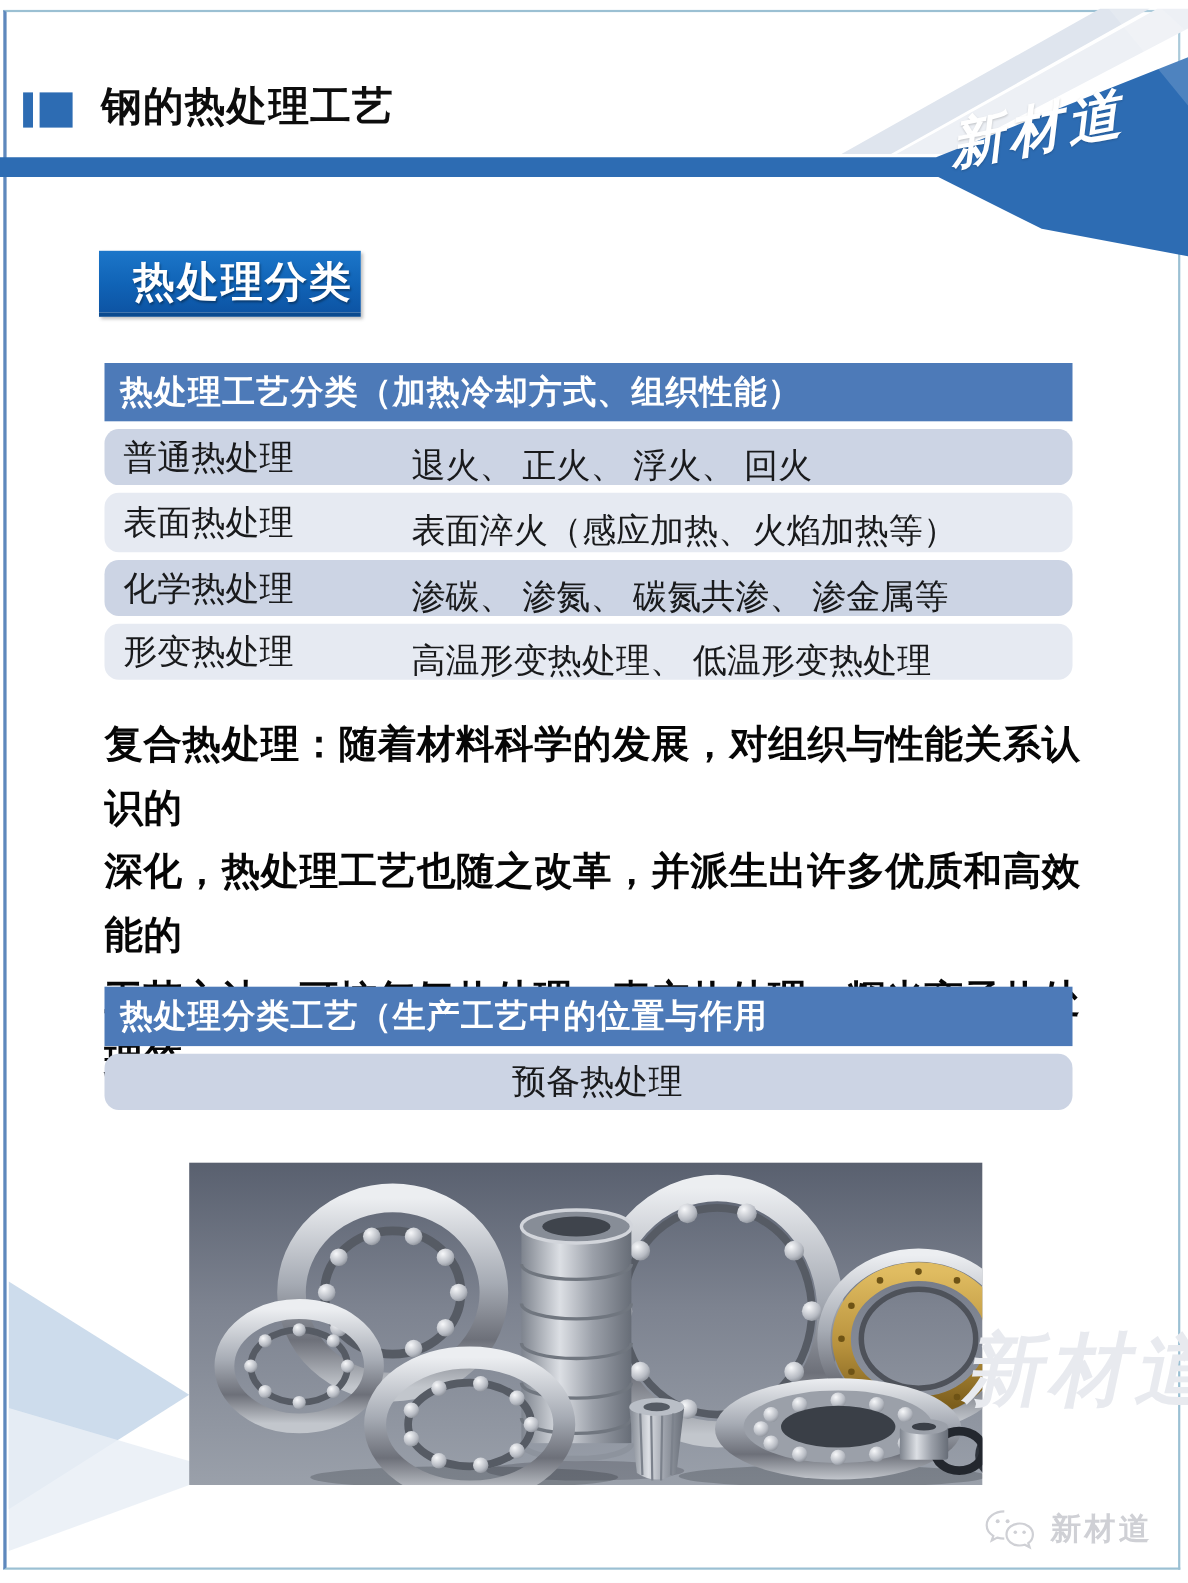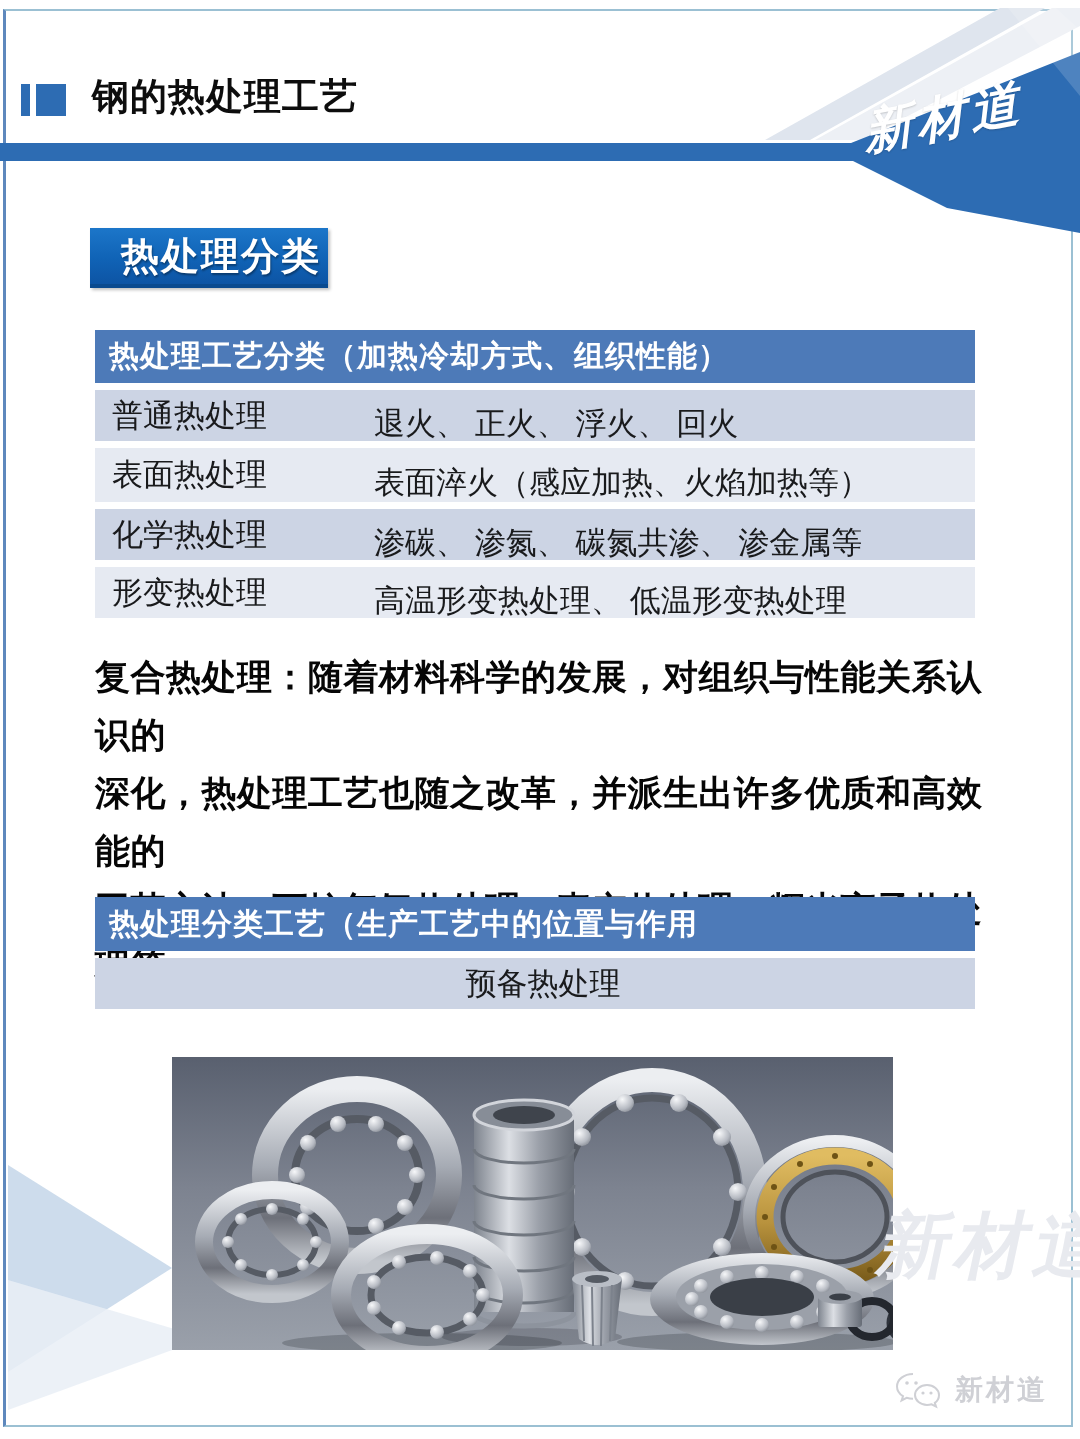--- a/index.html
+++ b/index.html
@@ -38,21 +38,21 @@
   }
   .tbl{position:absolute;left:95px;width:880px;z-index:3;display:flex;flex-direction:column;gap:7px;}
   .t1{top:330px;}
   .t2{top:897px;}
   .thead{
     height:53px;background:#4d7ab8;color:#ffffff;display:flex;align-items:center;
     padding-left:14px;font-size:30px;font-weight:700;letter-spacing:1px;box-sizing:border-box;
   }
   .trow{
     height:51px;display:flex;align-items:center;box-sizing:border-box;
-    font-family:"Liberation Serif","DejaVu Serif",serif;font-size:31px;color:#191a1c;
+    font-family:"Liberation Serif","DejaVu Serif",serif;font-size:31px;color:#191a1c;border-radius:13px;
   }
   .row-a{background:#ccd4e4;}
   .row-b{background:#e6eaf2;}
   .cell-cat{width:262px;padding-left:17px;flex:none;}
   .cell-det{flex:1;margin-top:16px;}
   .trow-center{justify-content:center;padding-left:16px;}
   .para{
     position:absolute;left:95px;top:648px;width:895px;z-index:3;
     font-size:35px;font-weight:600;color:#060606;line-height:58px;letter-spacing:.5px;
   }

